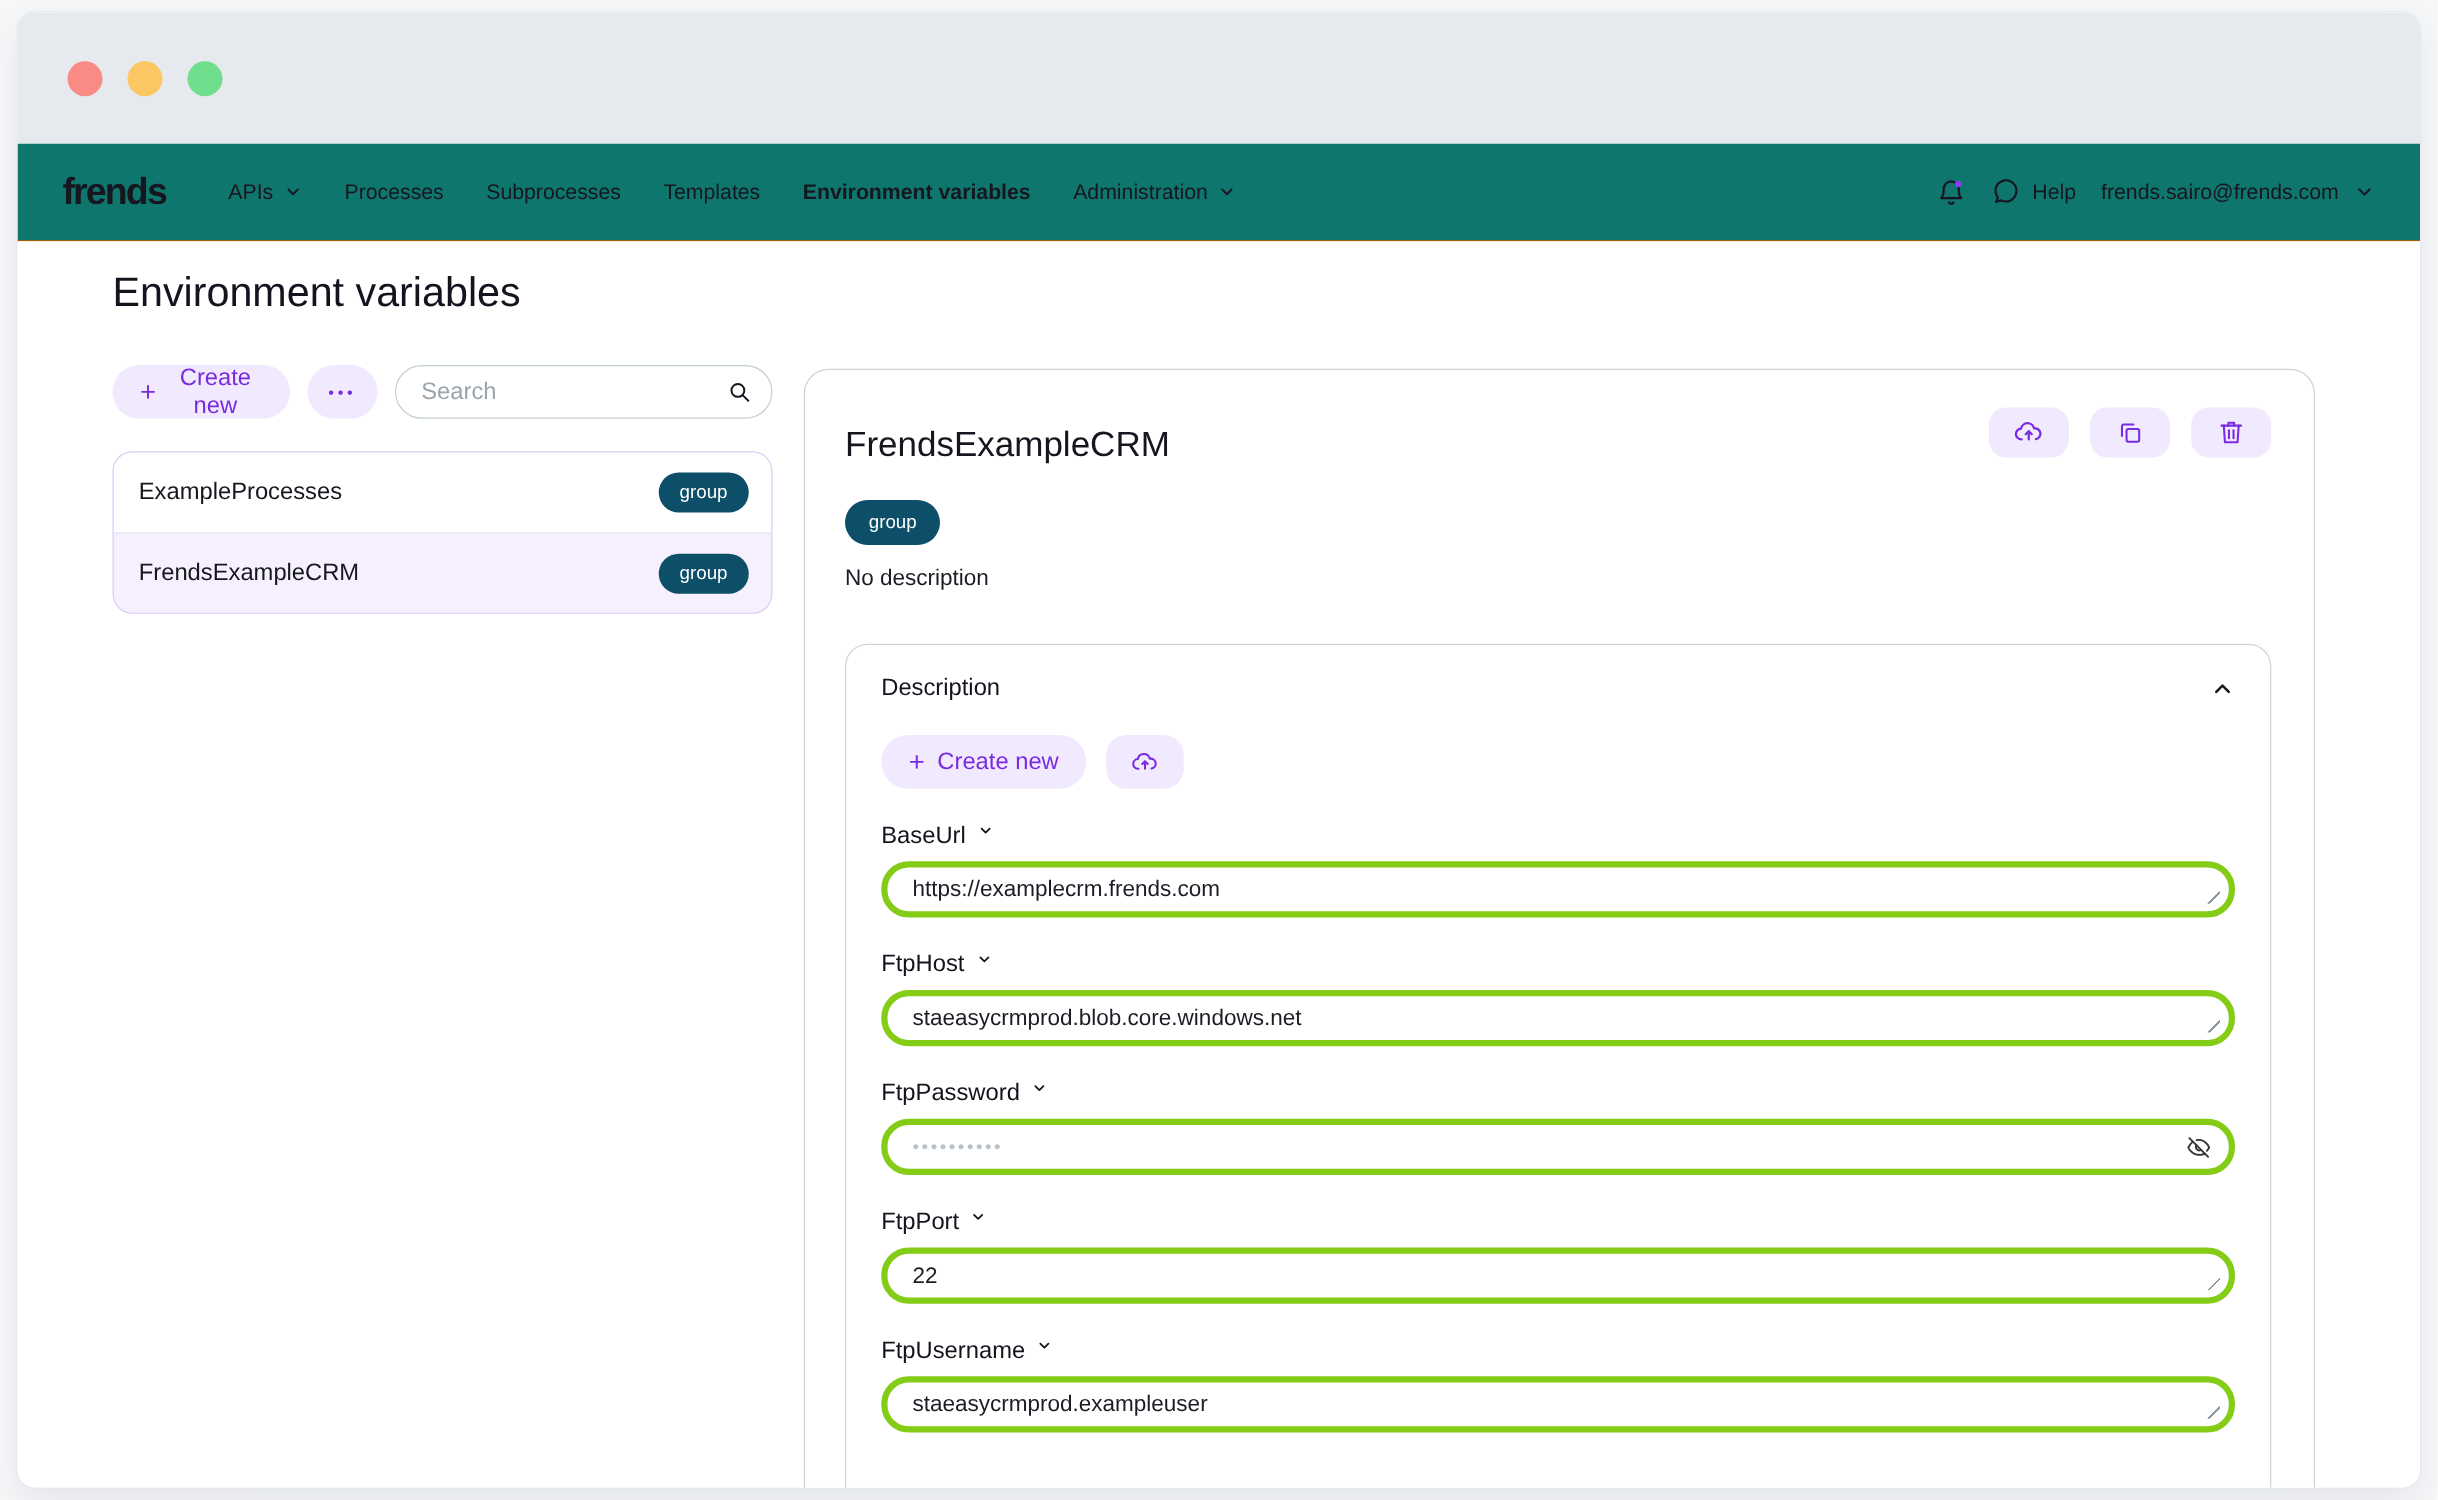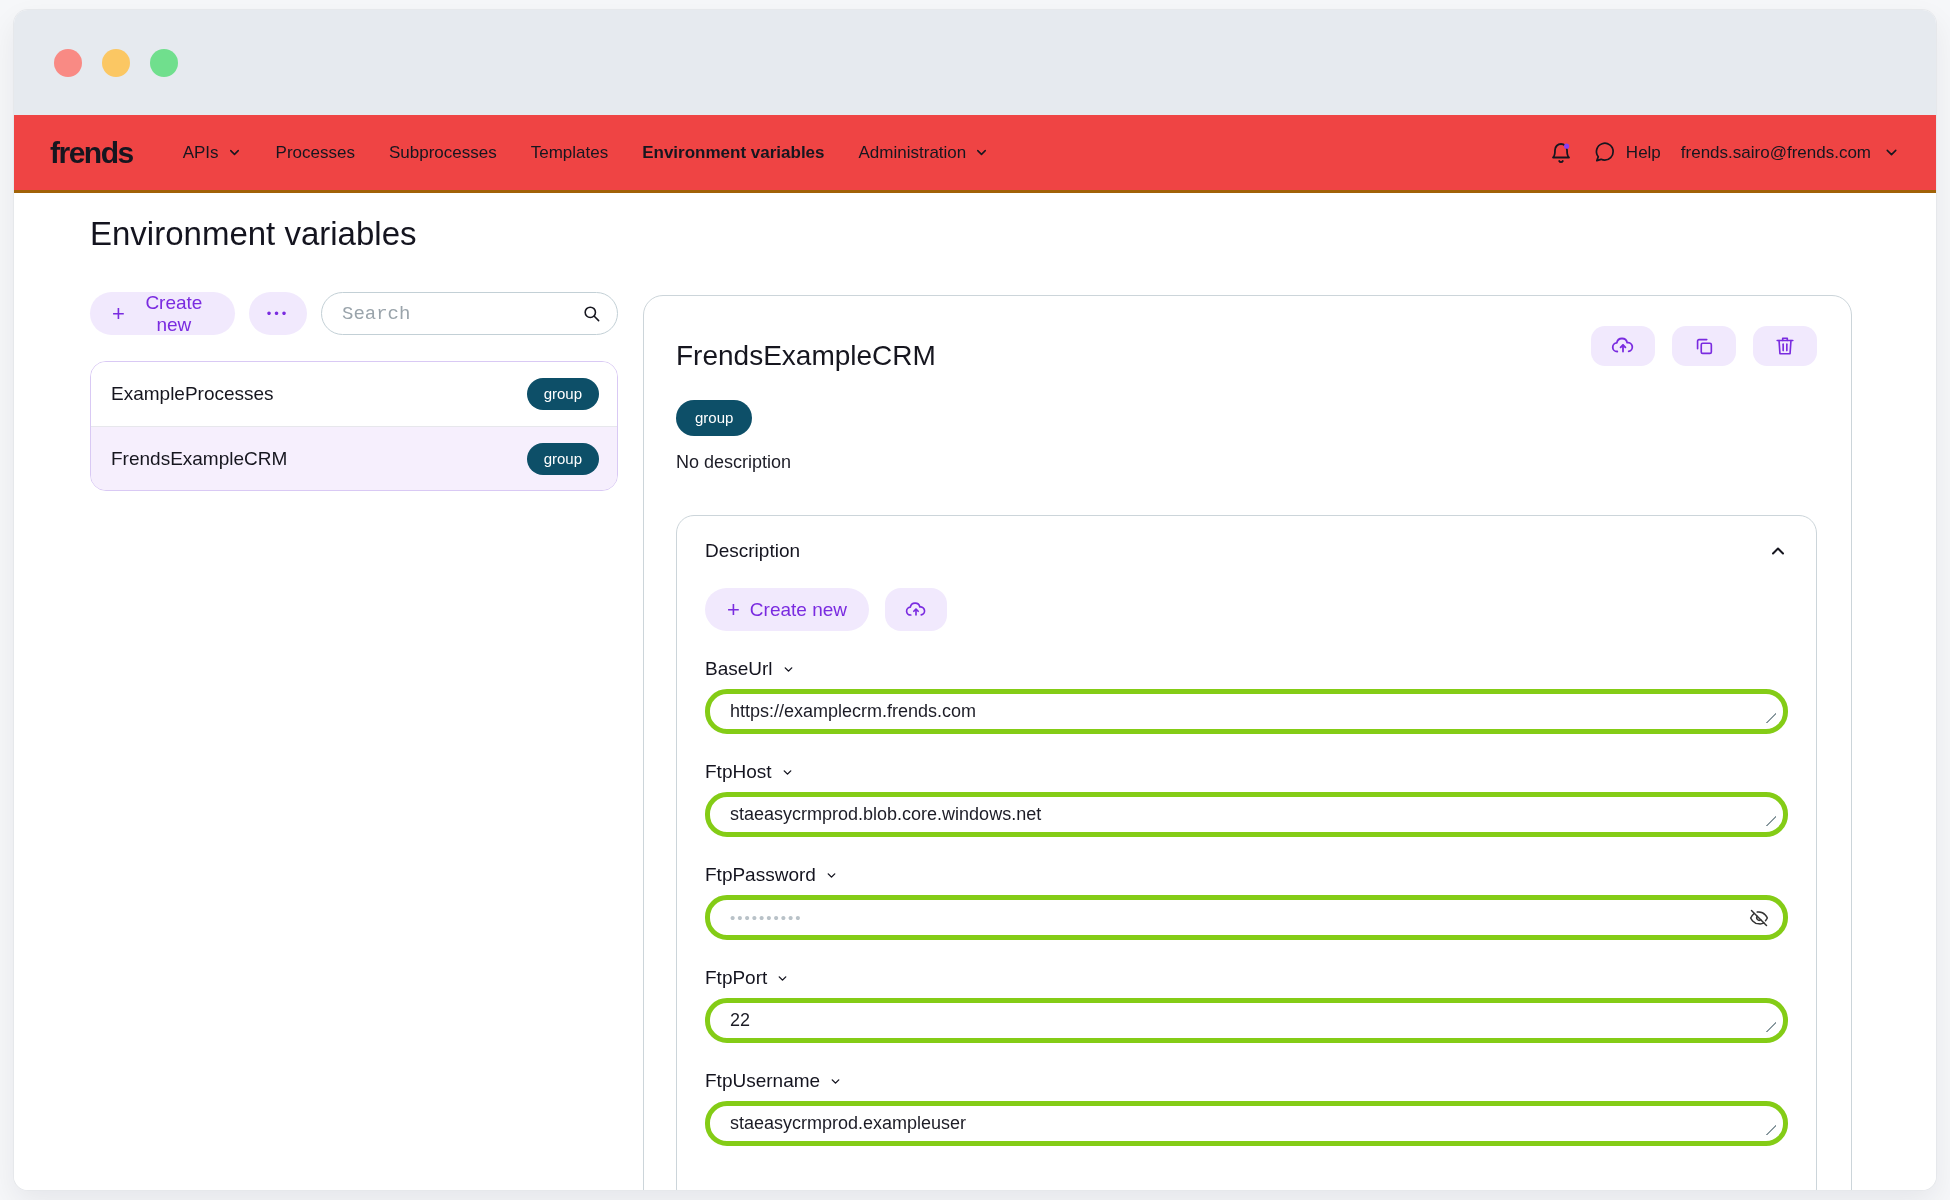--- a/index.html
+++ b/index.html
@@ -10,22 +10,22 @@
   .window { position:absolute; left:14px; top:10px; width:1922px; height:1180px;
             background:#fff; border-radius:14px; overflow:hidden;
             box-shadow:0 0 0 1px #e6e8eb, 0 12px 30px rgba(20,20,40,.07); }
 
   
   .titlebar { height:105px; background:#e6eaef; display:flex; align-items:center;
               padding-left:40px; gap:20px; }
   .tl { width:28px; height:28px; border-radius:50%; }
 
   
-  .navbar { height:78px; background:#ef4444; display:flex; align-items:center;
-            padding:0 36px; border-bottom:3px solid #a16207; }
+  .navbar { height:78px; background:#0f766e; display:flex; align-items:center;
+            padding:0 36px; border-bottom:1px solid #a16207; }
   .logo { font-size:30px; font-weight:700; letter-spacing:-1.5px; margin-right:50px; cursor:pointer; }
   .nav-items { display:flex; align-items:center; }
   .nav-item { display:flex; align-items:center; gap:8px; margin-right:34px;
               font-size:17px; color:#16161f; cursor:pointer; white-space:nowrap; }
   .nav-item.active { font-weight:700; }
   .nav-right { margin-left:auto; display:flex; align-items:center; gap:20px; }
   .bell-wrap { position:relative; display:flex; cursor:pointer; }
   .help { display:flex; align-items:center; gap:10px; font-size:17px; cursor:pointer; }
   .user-menu { display:flex; align-items:center; gap:12px; font-size:17px; cursor:pointer; }
   .chev { flex:0 0 auto; }
@@ -38,21 +38,21 @@
   .left-col { position:absolute; left:76px; top:99px; width:528px; }
   .toolbar { display:flex; gap:14px; height:43px; }
   .btn-create { display:flex; align-items:center; gap:10px; padding:0 22px; height:43px;
                 border:none; border-radius:999px; background:#f1e9fd; color:#7a2be0;
                 font-size:19px; font-family:inherit; cursor:pointer; }
   .plus { font-size:22px; font-weight:400; line-height:1; }
   .btn-more { width:69px; height:43px; border:none; border-radius:999px; background:#f1e9fd;
               color:#7a2be0; font-size:13px; letter-spacing:3px; cursor:pointer; }
   .search { flex:1; display:flex; align-items:center; border:1px solid #c3d0d6;
             border-radius:999px; padding:0 16px 0 20px; background:#fff; }
-  .search input { flex:1; border:none; outline:none; font-size:19px; font-family:Liberation Mono, monospace;
+  .search input { flex:1; border:none; outline:none; font-size:19px; font-family:Liberation Sans, sans-serif;
                   color:#16161f; background:transparent; }
   .search input::placeholder { color:#9aa4ab; }
 
   .env-list { margin-top:26px; border:1px solid #d9c9f4; border-radius:16px; overflow:hidden; background:#fff; }
   .env-row { height:64px; display:flex; align-items:center; padding:0 18px 0 20px; cursor:pointer; background:#fff; }
   .env-row + .env-row { border-top:1px solid #e7e7ec; }
   .env-row.selected { background:#f6effd; }
   .env-name { font-size:19px; }
   .badge { margin-left:auto; background:#0d4f68; color:#fff; font-size:15px;
            padding:7px 17px; border-radius:999px; line-height:1.2; }
@@ -77,21 +77,21 @@
   .dev-header { display:flex; align-items:center; }
   .dev-name { font-size:19px; color:#14141f; }
   .dev-collapse { margin-left:auto; background:none; border:none; cursor:pointer;
                   display:flex; align-items:center; color:#16161f; }
   .dev-toolbar { margin-top:26px; display:flex; gap:16px; }
   .btn-upload { width:62px; height:43px; border:none; border-radius:16px; background:#f1e9fd;
                 display:flex; align-items:center; justify-content:center; cursor:pointer; color:#7a2be0; }
 
   .field { margin-top:27px; }
   .field:first-of-type { margin-top:30px; }
-  .field-label { display:flex; align-items:center; gap:9px; font-size:19px; font-weight:500;
+  .field-label { display:flex; gap:9px; font-size:19px; font-weight:500;
                  color:#14141f; cursor:pointer; width:fit-content; }
   .field-box { position:relative; margin-top:9px; height:45px; border:5px solid #84cc16;
                border-radius:22px; display:flex; align-items:center; padding:0 44px 0 20px;
                background:#fff; }
   .field-box input { flex:1; border:none; outline:none; font-size:18px; font-family:inherit;
                      color:#1c1c26; background:transparent; }
   .field-box input.masked { font-size:15px; letter-spacing:2px; color:#b9c2c8; }
   .resize-handle { position:absolute; right:7px; bottom:6px; width:10px; height:10px;
                    background:linear-gradient(135deg, transparent 48%, #8a9aa0 48%, #8a9aa0 58%, transparent 58%); }
   .eye-btn { position:absolute; right:14px; top:50%; transform:translateY(-50%);

